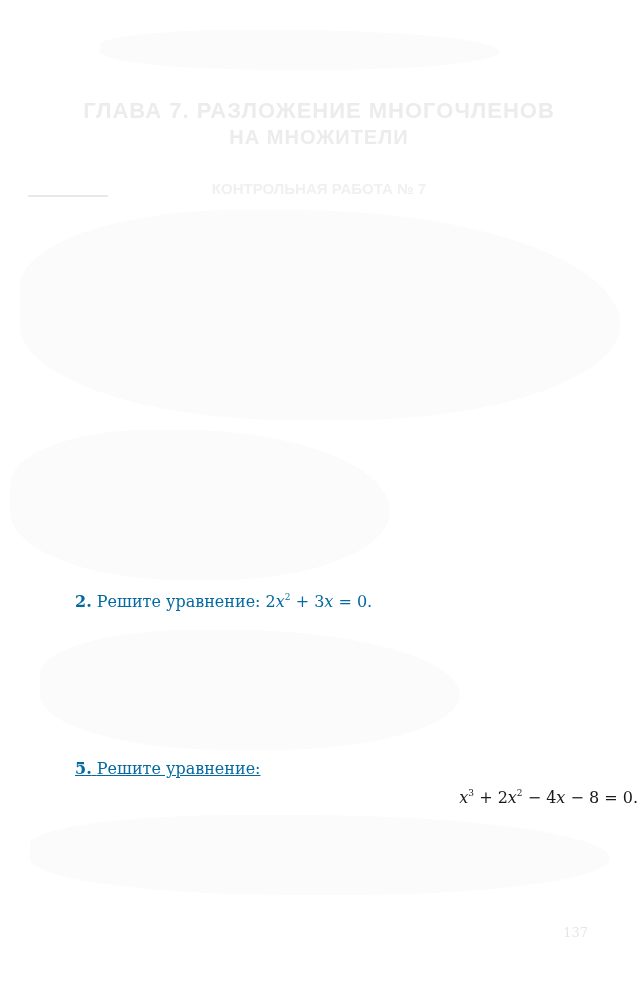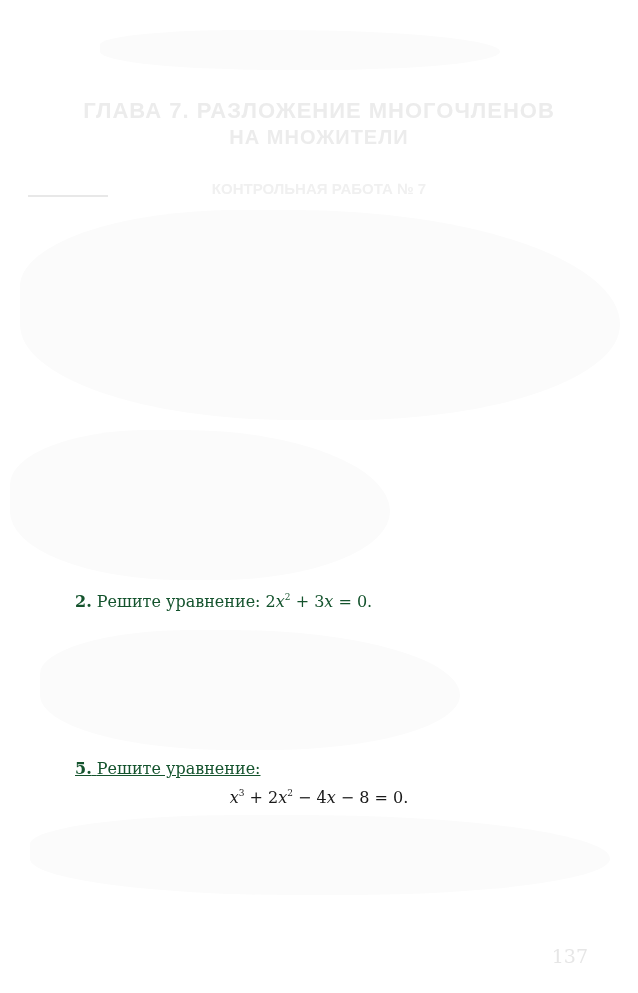--- a/index.html
+++ b/index.html
@@ -13,29 +13,29 @@
     left: 0; width: 638px; top: 98px; text-align: center;
     font-family: "Liberation Sans", sans-serif; font-weight: bold; font-size: 22px; letter-spacing: 1px;
   }
   .h-chapter2 { top: 126px; font-size: 20px; }
   .h-test {
     left: 0; width: 638px; top: 180px; text-align: center;
     font-family: "Liberation Sans", sans-serif; font-weight: bold; font-size: 15px; color: #f0f0f0;
   }
   .rule { position: absolute; left: 28px; top: 195px; width: 80px; height: 2px; background: #e8e8e8; }
   .problem {
-    position: absolute; left: 75px; font-size: 16px; color: #14532d;
+    position: absolute; left: 75px; font-size: 16px; color: #0369a1;
   }
   .problem b { font-weight: bold; }
   .formula {
-    position: absolute; left: 0; width: 638px; text-align: center; font-size: 16px;
+    position: absolute; left: 0; width: 638px; text-align: right; font-size: 16px;
   }
   .formula .m, .problem .m { font-style: italic; }
   sup { font-size: 9px; vertical-align: 7px; }
-  .pagenum { position: absolute; right: 50px; top: 925px; font-size: 19px; color: #e6e6e6; margin-top: 20px; }
+  .pagenum { position: absolute; right: 50px; top: 925px; font-size: 13px; color: #e6e6e6; }
 </style>
 </head>
 <body>
 
 <div class="smudge" style="left:100px;top:30px;width:400px;height:40px;"></div>
 <div class="smudge" style="left:20px;top:210px;width:600px;height:210px;"></div>
 <div class="smudge" style="left:10px;top:430px;width:380px;height:150px;"></div>
 <div class="smudge" style="left:40px;top:630px;width:420px;height:120px;"></div>
 <div class="smudge" style="left:30px;top:815px;width:580px;height:80px;"></div>
 

